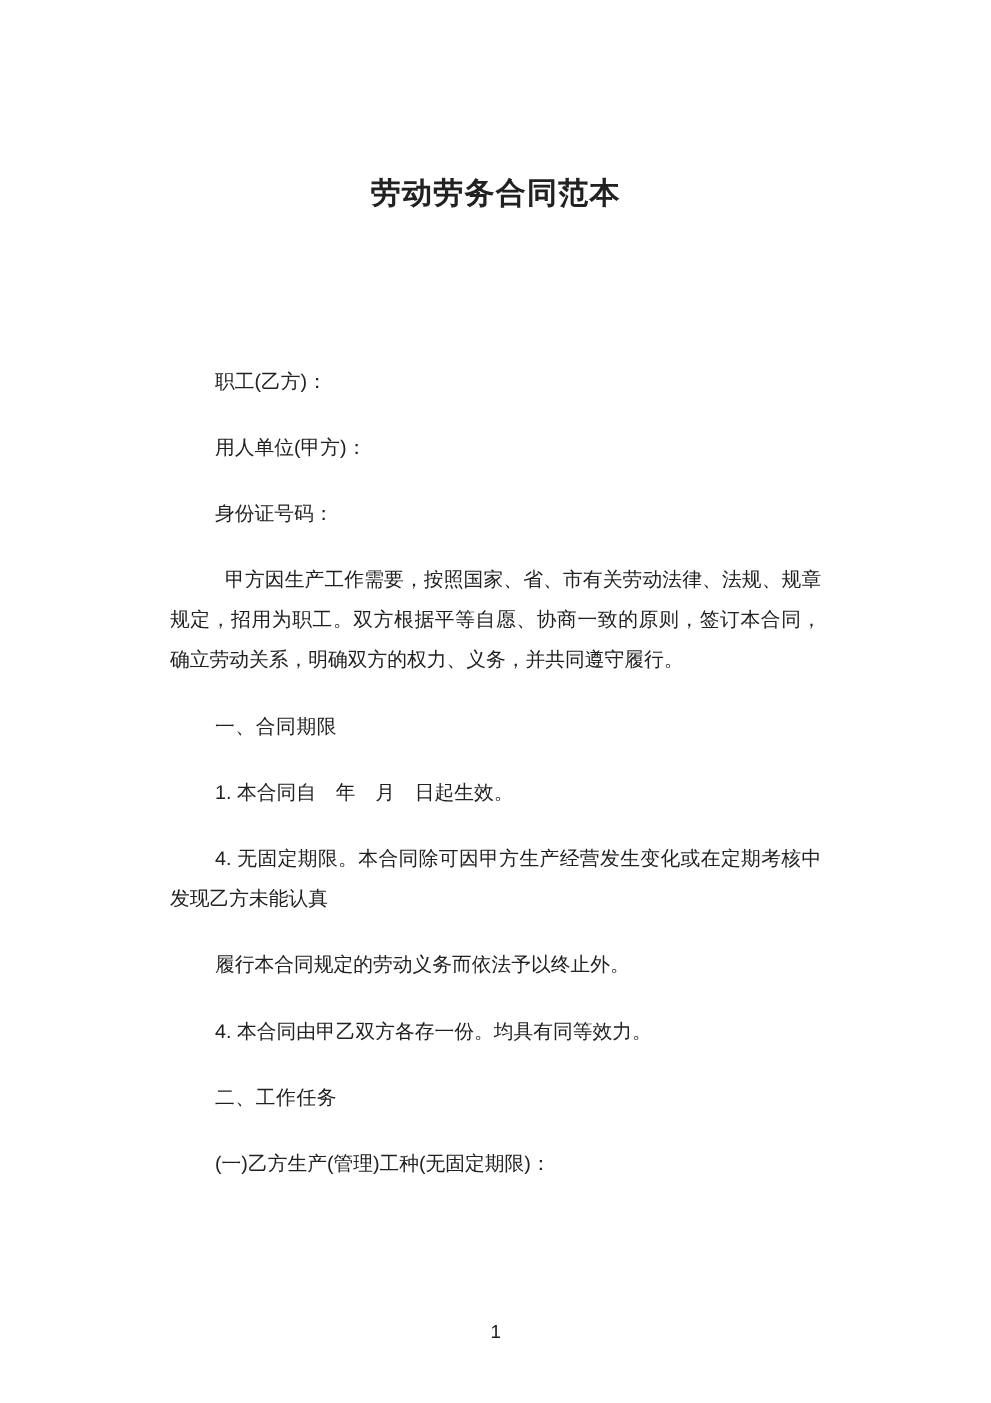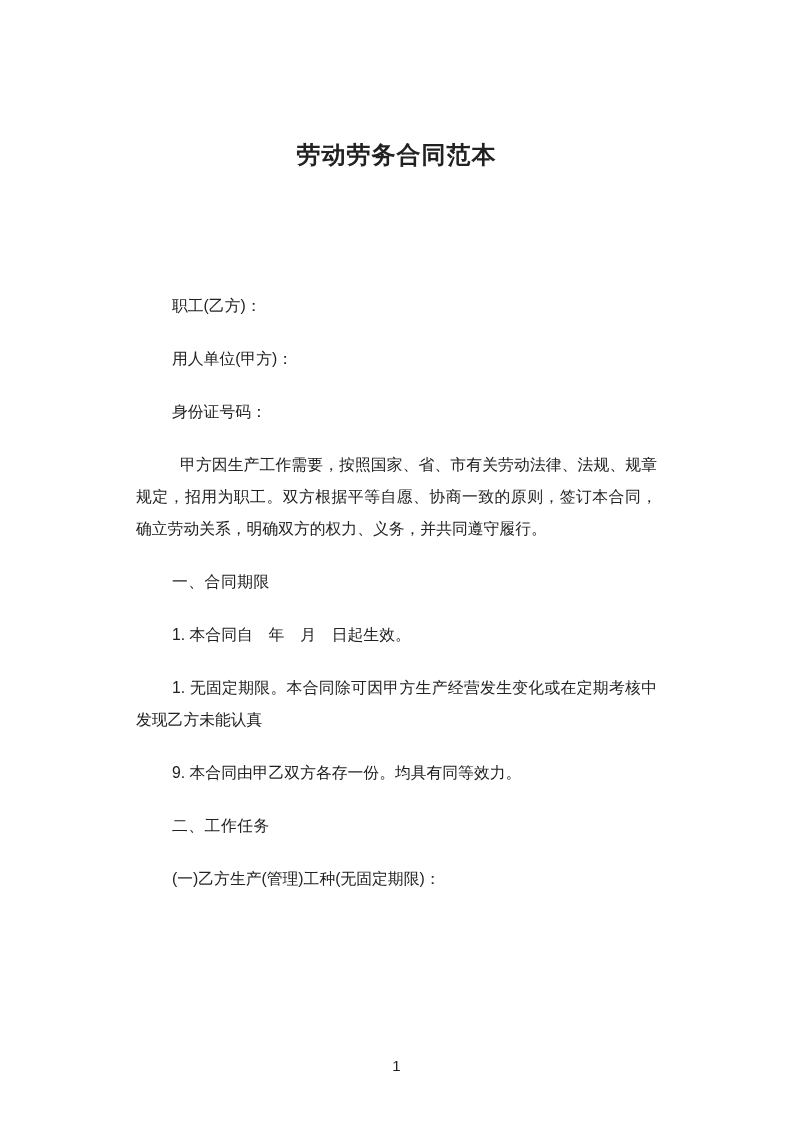--- a/index.html
+++ b/index.html
@@ -57,20 +57,21 @@
 <div class="page">
   <h1 class="doc-title">劳动劳务合同范本</h1>
 
   <div class="doc-body">
       <p class="para field">职工(乙方)：</p>
       <p class="para field">用人单位(甲方)：</p>
       <p class="para field">身份证号码：</p>
       <p class="para body">甲方因生产工作需要，按照国家、省、市有关劳动法律、法规、规章规定，招用为职工。双方根据平等自愿、协商一致的原则，签订本合同，确立劳动关系，明确双方的权力、义务，并共同遵守履行。</p>
       <p class="para heading">一、合同期限</p>
       <p class="para item">1. 本合同自　年　月　日起生效。</p>
-      <p class="para item">1. 无固定期限。本合同除可因甲方生产经营发生变化或在定期考核中发现乙方未能认真</p>
-      <p class="para item">9. 本合同由甲乙双方各存一份。均具有同等效力。</p>
+      <p class="para item">4. 无固定期限。本合同除可因甲方生产经营发生变化或在定期考核中发现乙方未能认真</p>
+      <p class="para item">履行本合同规定的劳动义务而依法予以终止外。</p>
+      <p class="para item">4. 本合同由甲乙双方各存一份。均具有同等效力。</p>
       <p class="para heading">二、工作任务</p>
       <p class="para item">(一)乙方生产(管理)工种(无固定期限)：</p>
     </div>
 
   <div class="page-number">1</div>
 </div>
 
 </body></html>

